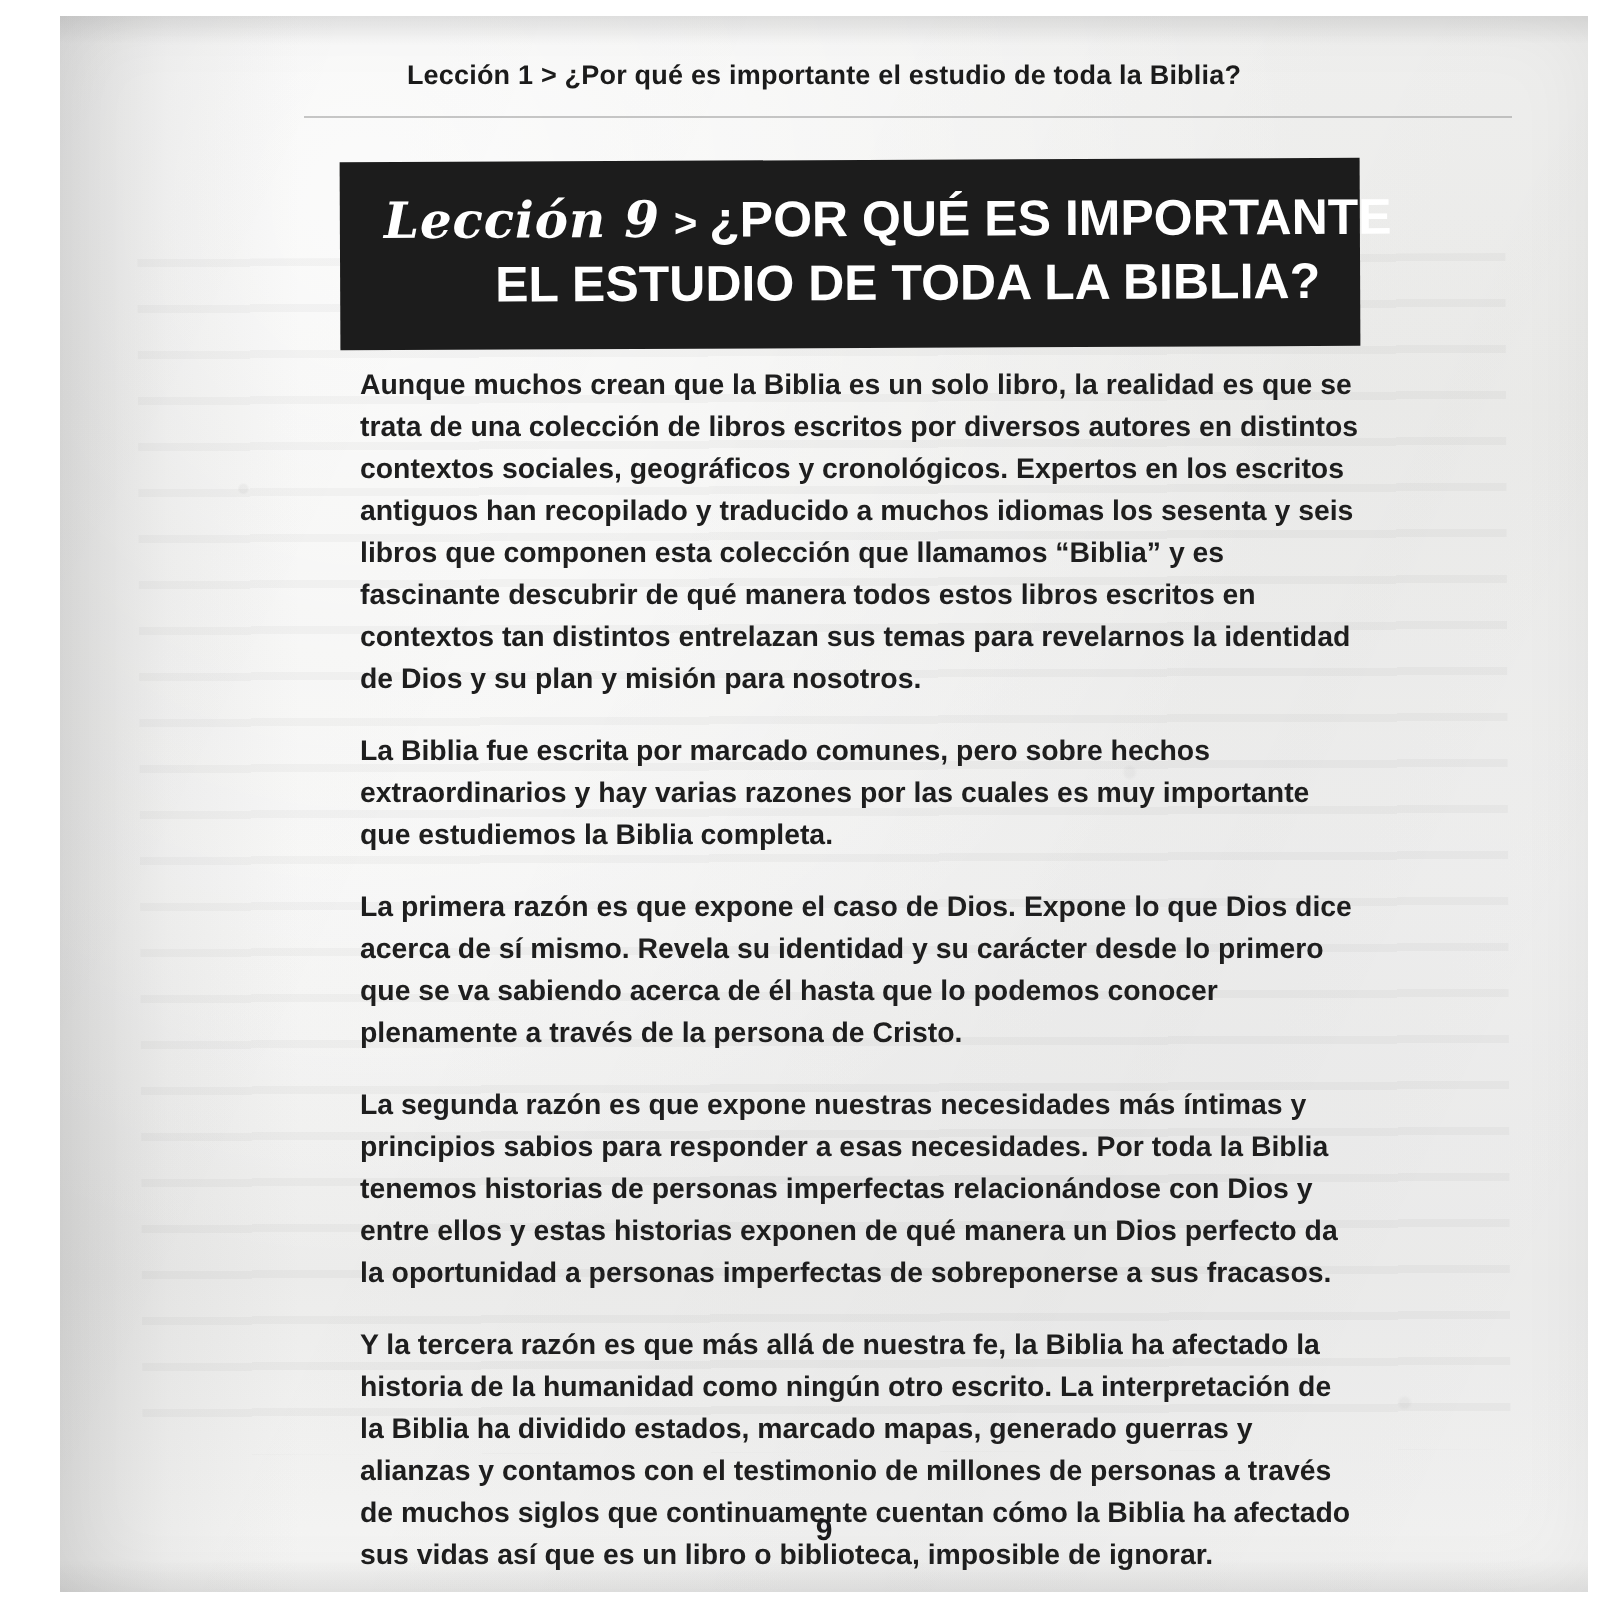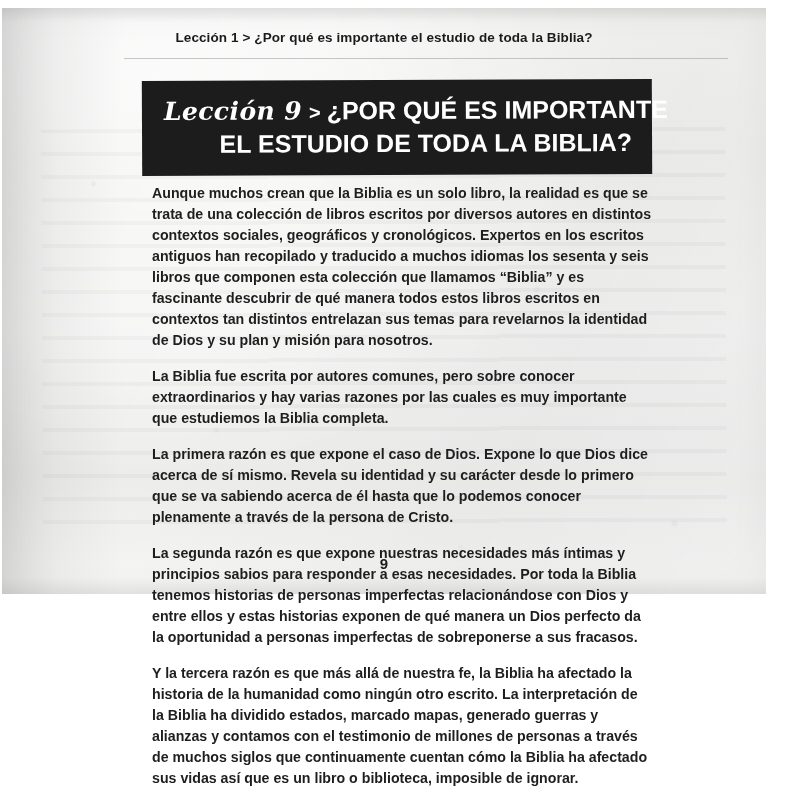--- a/index.html
+++ b/index.html
@@ -15,24 +15,24 @@
   .page {
     position: relative;
     width: 800px;
     height: 800px;
     background: #ffffff;
     overflow: hidden;
   }
   
   .scan {
     position: absolute;
-    left: 2px;
+    left: 30px;
     top: 8px;
     width: 764px;
-    height: 586px;
+    height: 788px;
     background:
       radial-gradient(ellipse at 20% 12%, rgba(255,255,255,0.85) 0%, rgba(255,255,255,0) 55%),
       radial-gradient(ellipse at 85% 70%, rgba(236,236,236,0.7) 0%, rgba(255,255,255,0) 60%),
       linear-gradient(180deg, #f2f2f1 0%, #eeeeec 25%, #f4f4f3 55%, #ececeb 80%, #f6f6f5 100%);
     box-shadow: inset 0 0 40px rgba(0,0,0,0.05);
   }
   
   .grain {
     position: absolute;
     inset: 0;
@@ -189,21 +189,21 @@
 
       <div class="title-block">
         <span class="title-line1">
           <span class="lesson-label">Lección 9</span><span class="chev">&gt;</span><span>¿POR QUÉ ES IMPORTANTE</span>
         </span>
         <span class="title-line2">EL ESTUDIO DE TODA LA BIBLIA?</span>
       </div>
 
       <div class="body">
         <p>Aunque muchos crean que la Biblia es un solo libro, la realidad es que se trata de una colección de libros escritos por diversos autores en distintos contextos sociales, geográficos y cronológicos. Expertos en los escritos antiguos han recopilado y traducido a muchos idiomas los sesenta y seis libros que componen esta colección que llamamos “Biblia” y es fascinante descubrir de qué manera todos estos libros escritos en contextos tan distintos entrelazan sus temas para revelarnos la identidad de Dios y su plan y misión para nosotros.</p>
-        <p>La Biblia fue escrita por autores comunes, pero sobre conocer extraordinarios y hay varias razones por las cuales es muy importante que estudiemos la Biblia completa.</p>
+        <p>La Biblia fue escrita por marcado comunes, pero sobre hechos extraordinarios y hay varias razones por las cuales es muy importante que estudiemos la Biblia completa.</p>
         <p>La primera razón es que expone el caso de Dios. Expone lo que Dios dice acerca de sí mismo. Revela su identidad y su carácter desde lo primero que se va sabiendo acerca de él hasta que lo podemos conocer plenamente a través de la persona de Cristo.</p>
         <p>La segunda razón es que expone nuestras necesidades más íntimas y principios sabios para responder a esas necesidades. Por toda la Biblia tenemos historias de personas imperfectas relacionándose con Dios y entre ellos y estas historias exponen de qué manera un Dios perfecto da la oportunidad a personas imperfectas de sobreponerse a sus fracasos.</p>
         <p>Y la tercera razón es que más allá de nuestra fe, la Biblia ha afectado la historia de la humanidad como ningún otro escrito. La interpretación de la Biblia ha dividido estados, marcado mapas, generado guerras y alianzas y contamos con el testimonio de millones de personas a través de muchos siglos que continuamente cuentan cómo la Biblia ha afectado sus vidas así que es un libro o biblioteca, imposible de ignorar.</p>
 
       </div>
 
       <div class="folio">9</div>
     </div>
   </div>
 </div>

